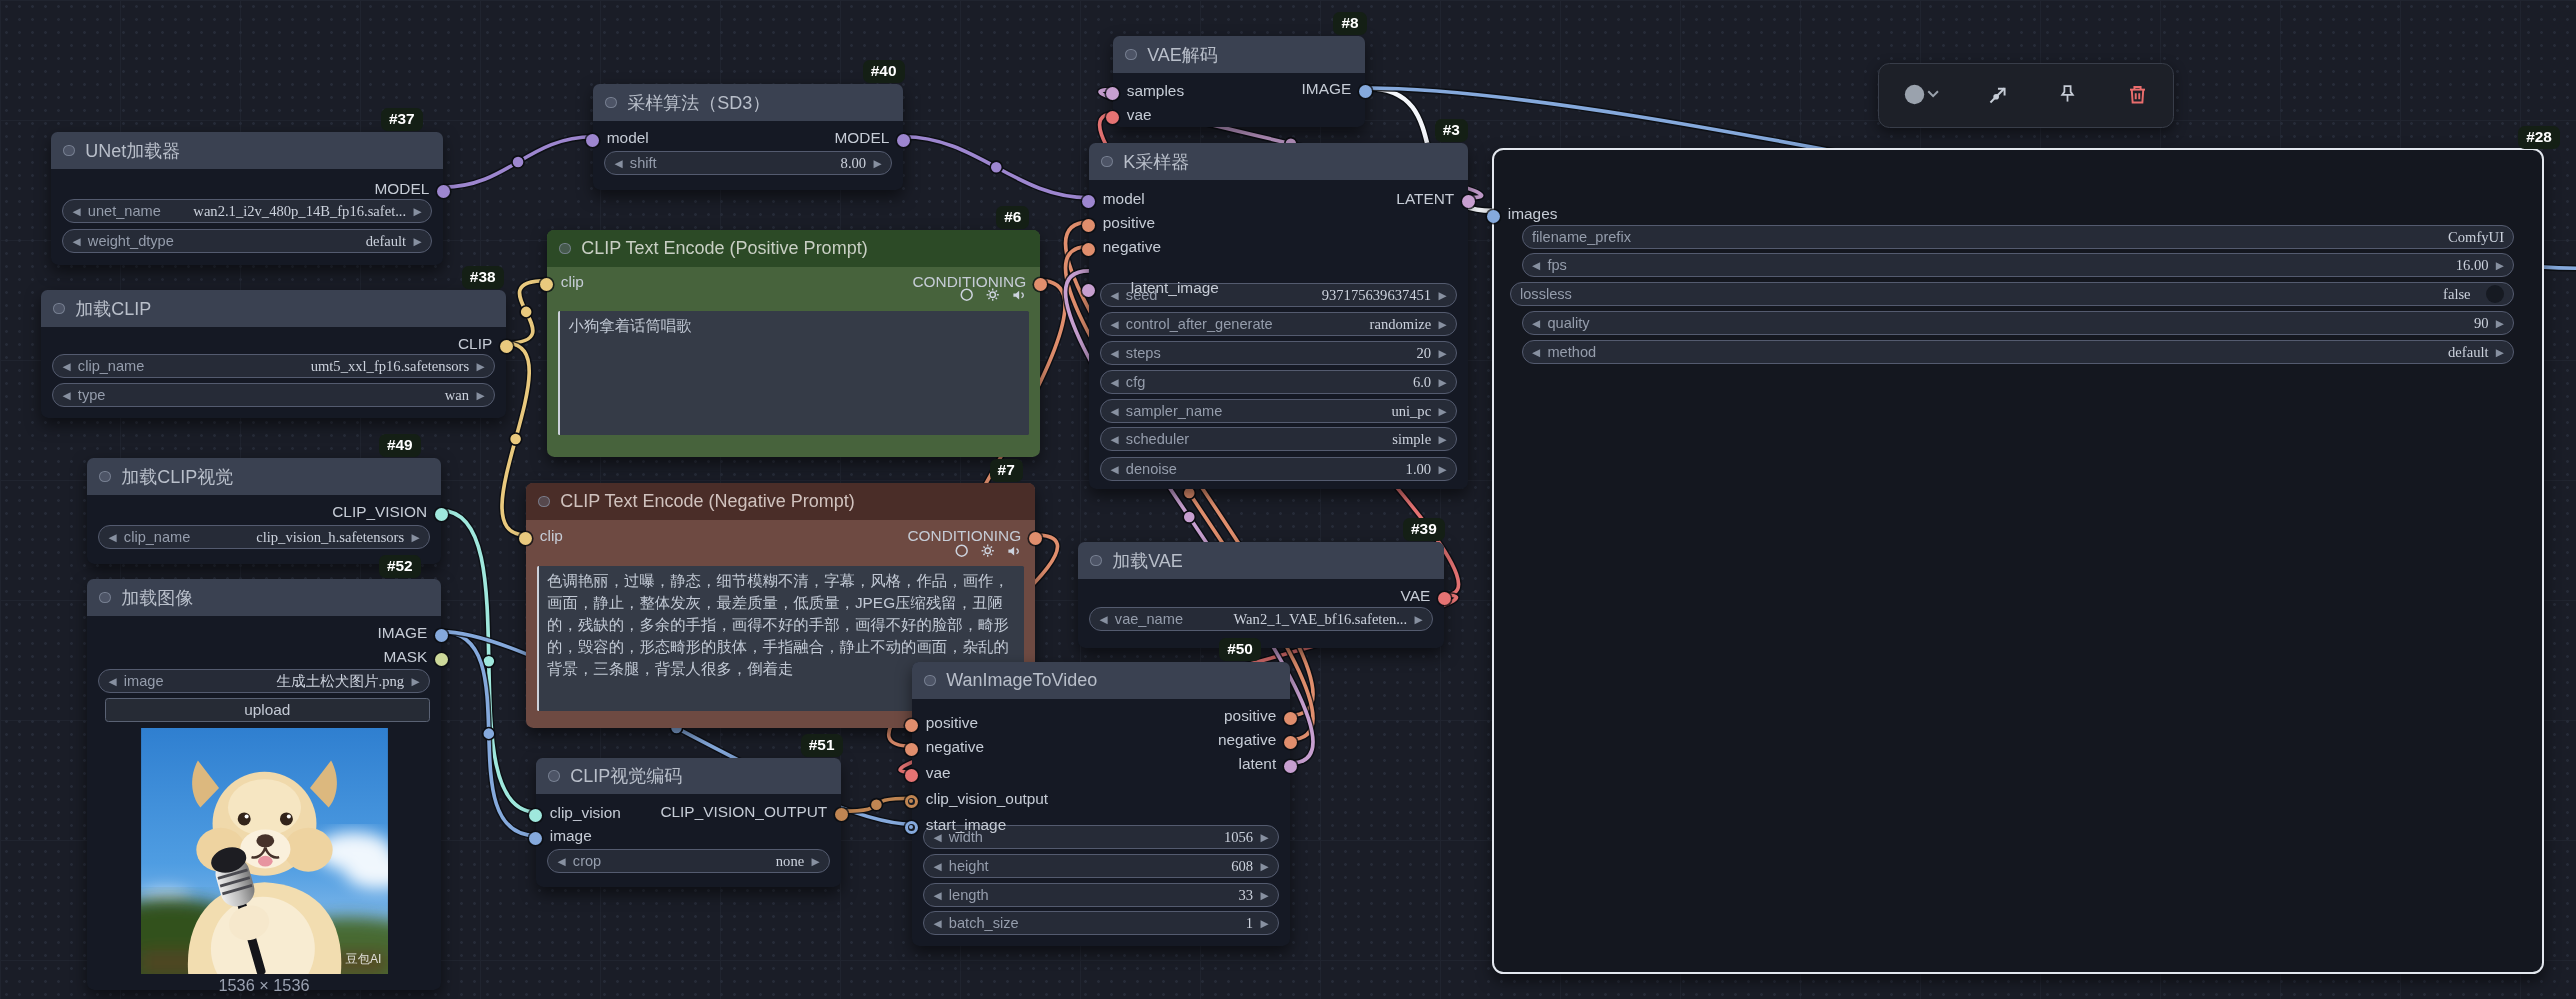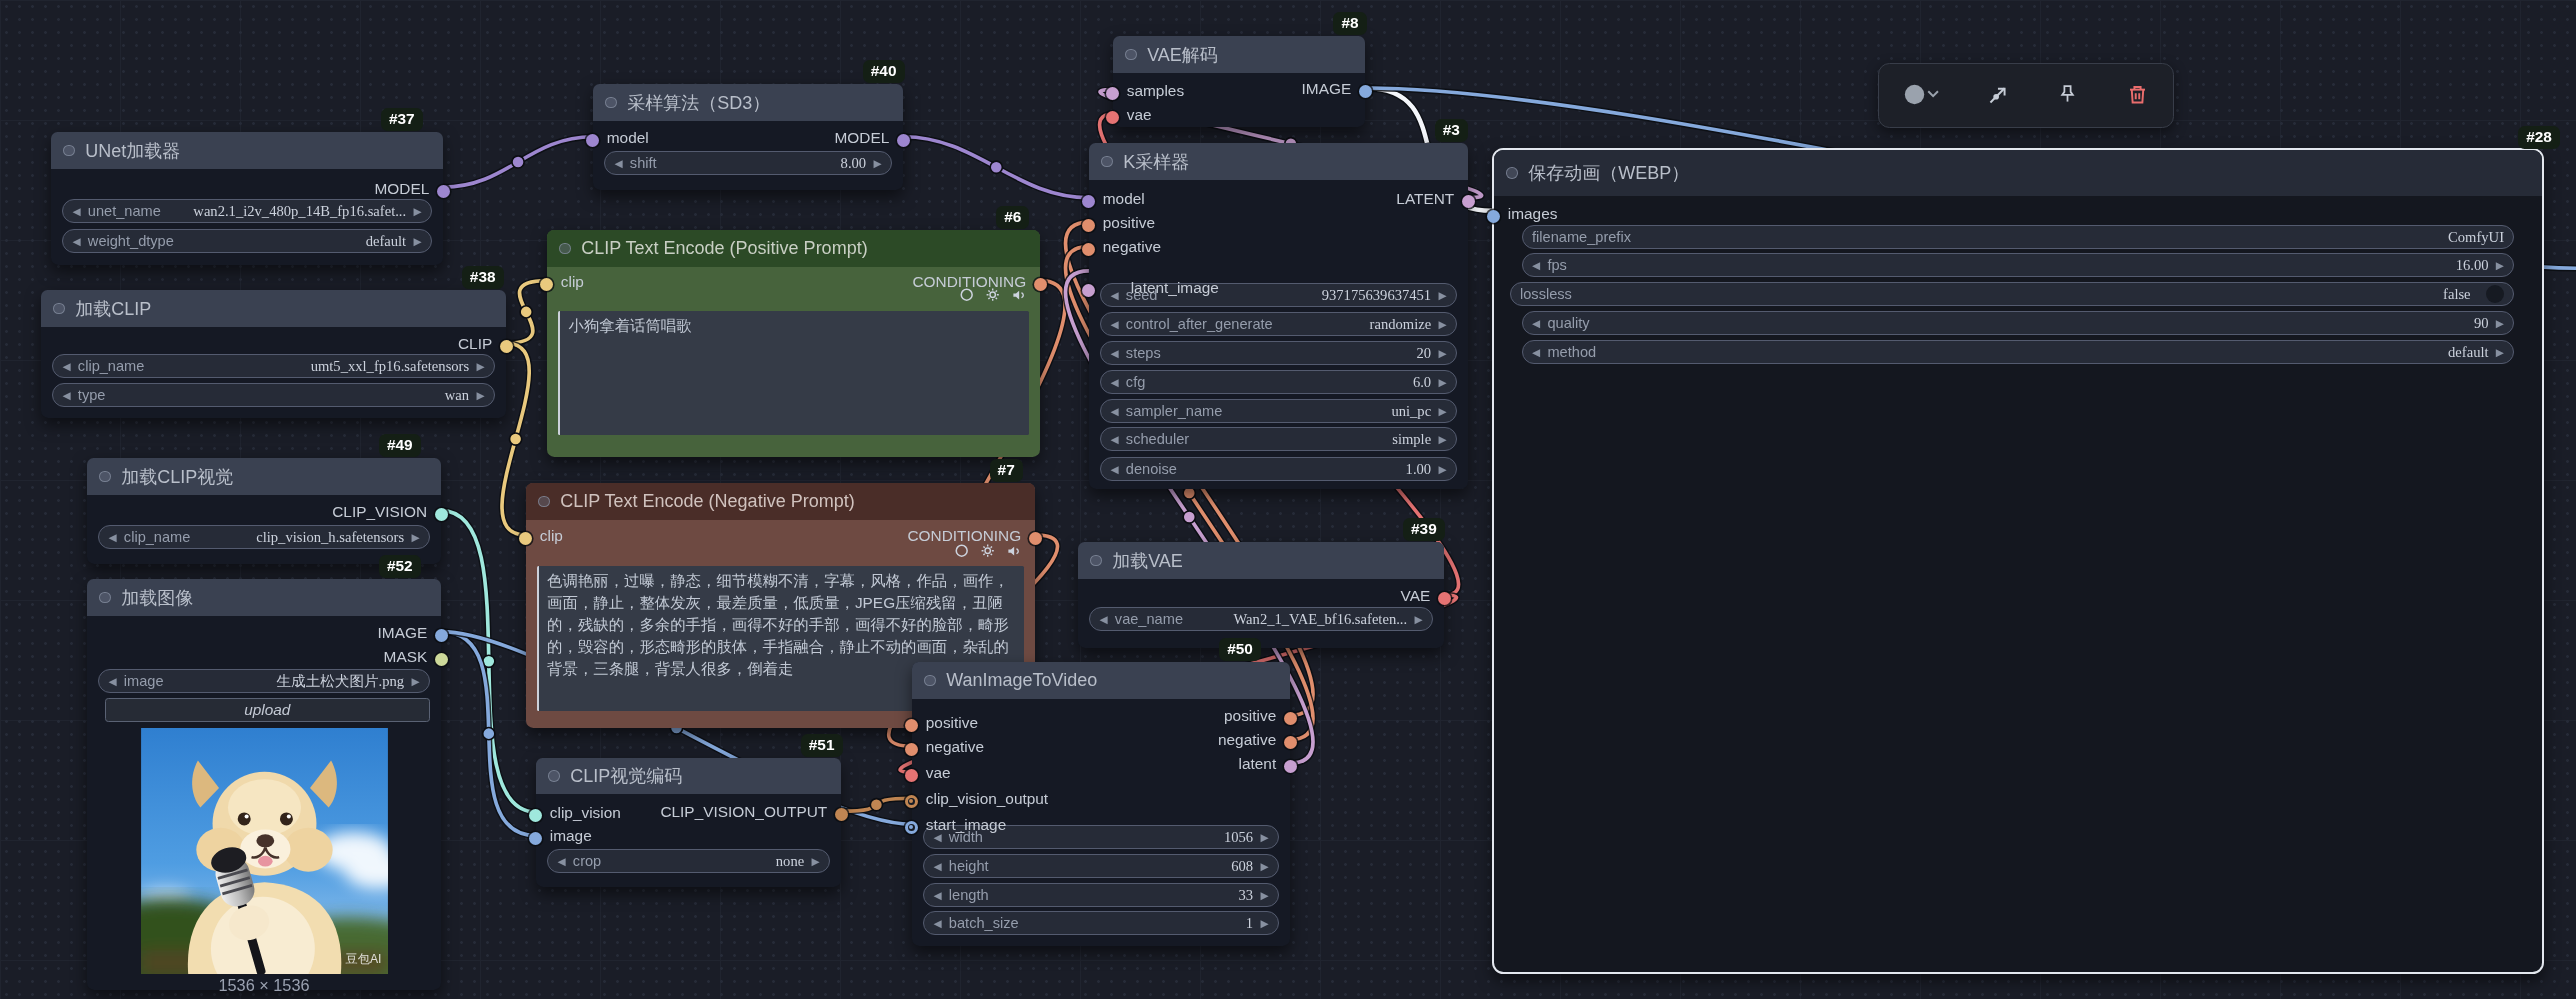--- a/index.html
+++ b/index.html
@@ -212,21 +212,21 @@
         <div class="port out" style="top: 67px; right: -7.3px;">
           <span class="pdot" style="background: rgb(205, 217, 154);"></span>
           <span>MASK</span>
         </div>
         <div class="widget" style="top: 90px; left: 11.4px; right: 11.4px;">
           <span class="arr">◀</span>
           <span>image</span>
           <span class="val">生成土松犬图片.png</span>
           <span class="arr">▶</span>
         </div>
-        <div class="widget btn" style="top: 119px; left: 18px; right: 11.4px; font-style: italic;">upload</div>
+        <div class="widget btn" style="top: 119px; left: 18px; right: 11.4px;">upload</div>
         <div class="preview" style="top: 149px; left: 54px; width: 247px; height: 246px;"><svg width="100%" height="100%" viewBox="0 0 304 303">
             <defs>
               <linearGradient id="sky" x1="0" y1="0" x2="0" y2="1">
                 <stop offset="0" stop-color="#2f7fd0"></stop>
                 <stop offset="0.55" stop-color="#4f9de2"></stop>
                 <stop offset="1" stop-color="#a8cdee"></stop>
               </linearGradient>
               <linearGradient id="mic" x1="0" y1="0" x2="1" y2="0">
                 <stop offset="0" stop-color="#efefef"></stop>
                 <stop offset="0.5" stop-color="#bdbdbd"></stop>
@@ -555,24 +555,20 @@
           <span>CLIP_VISION_OUTPUT</span>
         </div>
         <div class="widget" style="top: 91px; left: 11.4px; right: 11.4px;">
           <span class="arr">◀</span>
           <span>crop</span>
           <span class="val">none</span>
           <span class="arr">▶</span>
         </div>
       </div>
       <div class="node selected" style="left: 1492px; top: 148px; width: 1052px; height: 826px; background: rgb(20, 23, 31);">
-        <div class="hdr" style="height: 46px; background: rgb(38, 43, 55);">
-          <span class="title-dot"></span>
-          <span>保存动画（WEBP）</span>
-        </div>
         <div class="badge" style="right: -18px;">#28</div>
         <div class="port in" style="top: 53px; left: -7.3px;">
           <span class="pdot" style="background: rgb(133, 169, 220);"></span>
           <span>images</span>
         </div>
         <div class="widget" style="top: 75px; left: 28px; right: 28px;">
           <span>filename_prefix</span>
           <span class="val">ComfyUI</span>
         </div>
         <div class="widget" style="top: 103px; left: 28px; right: 28px;">

